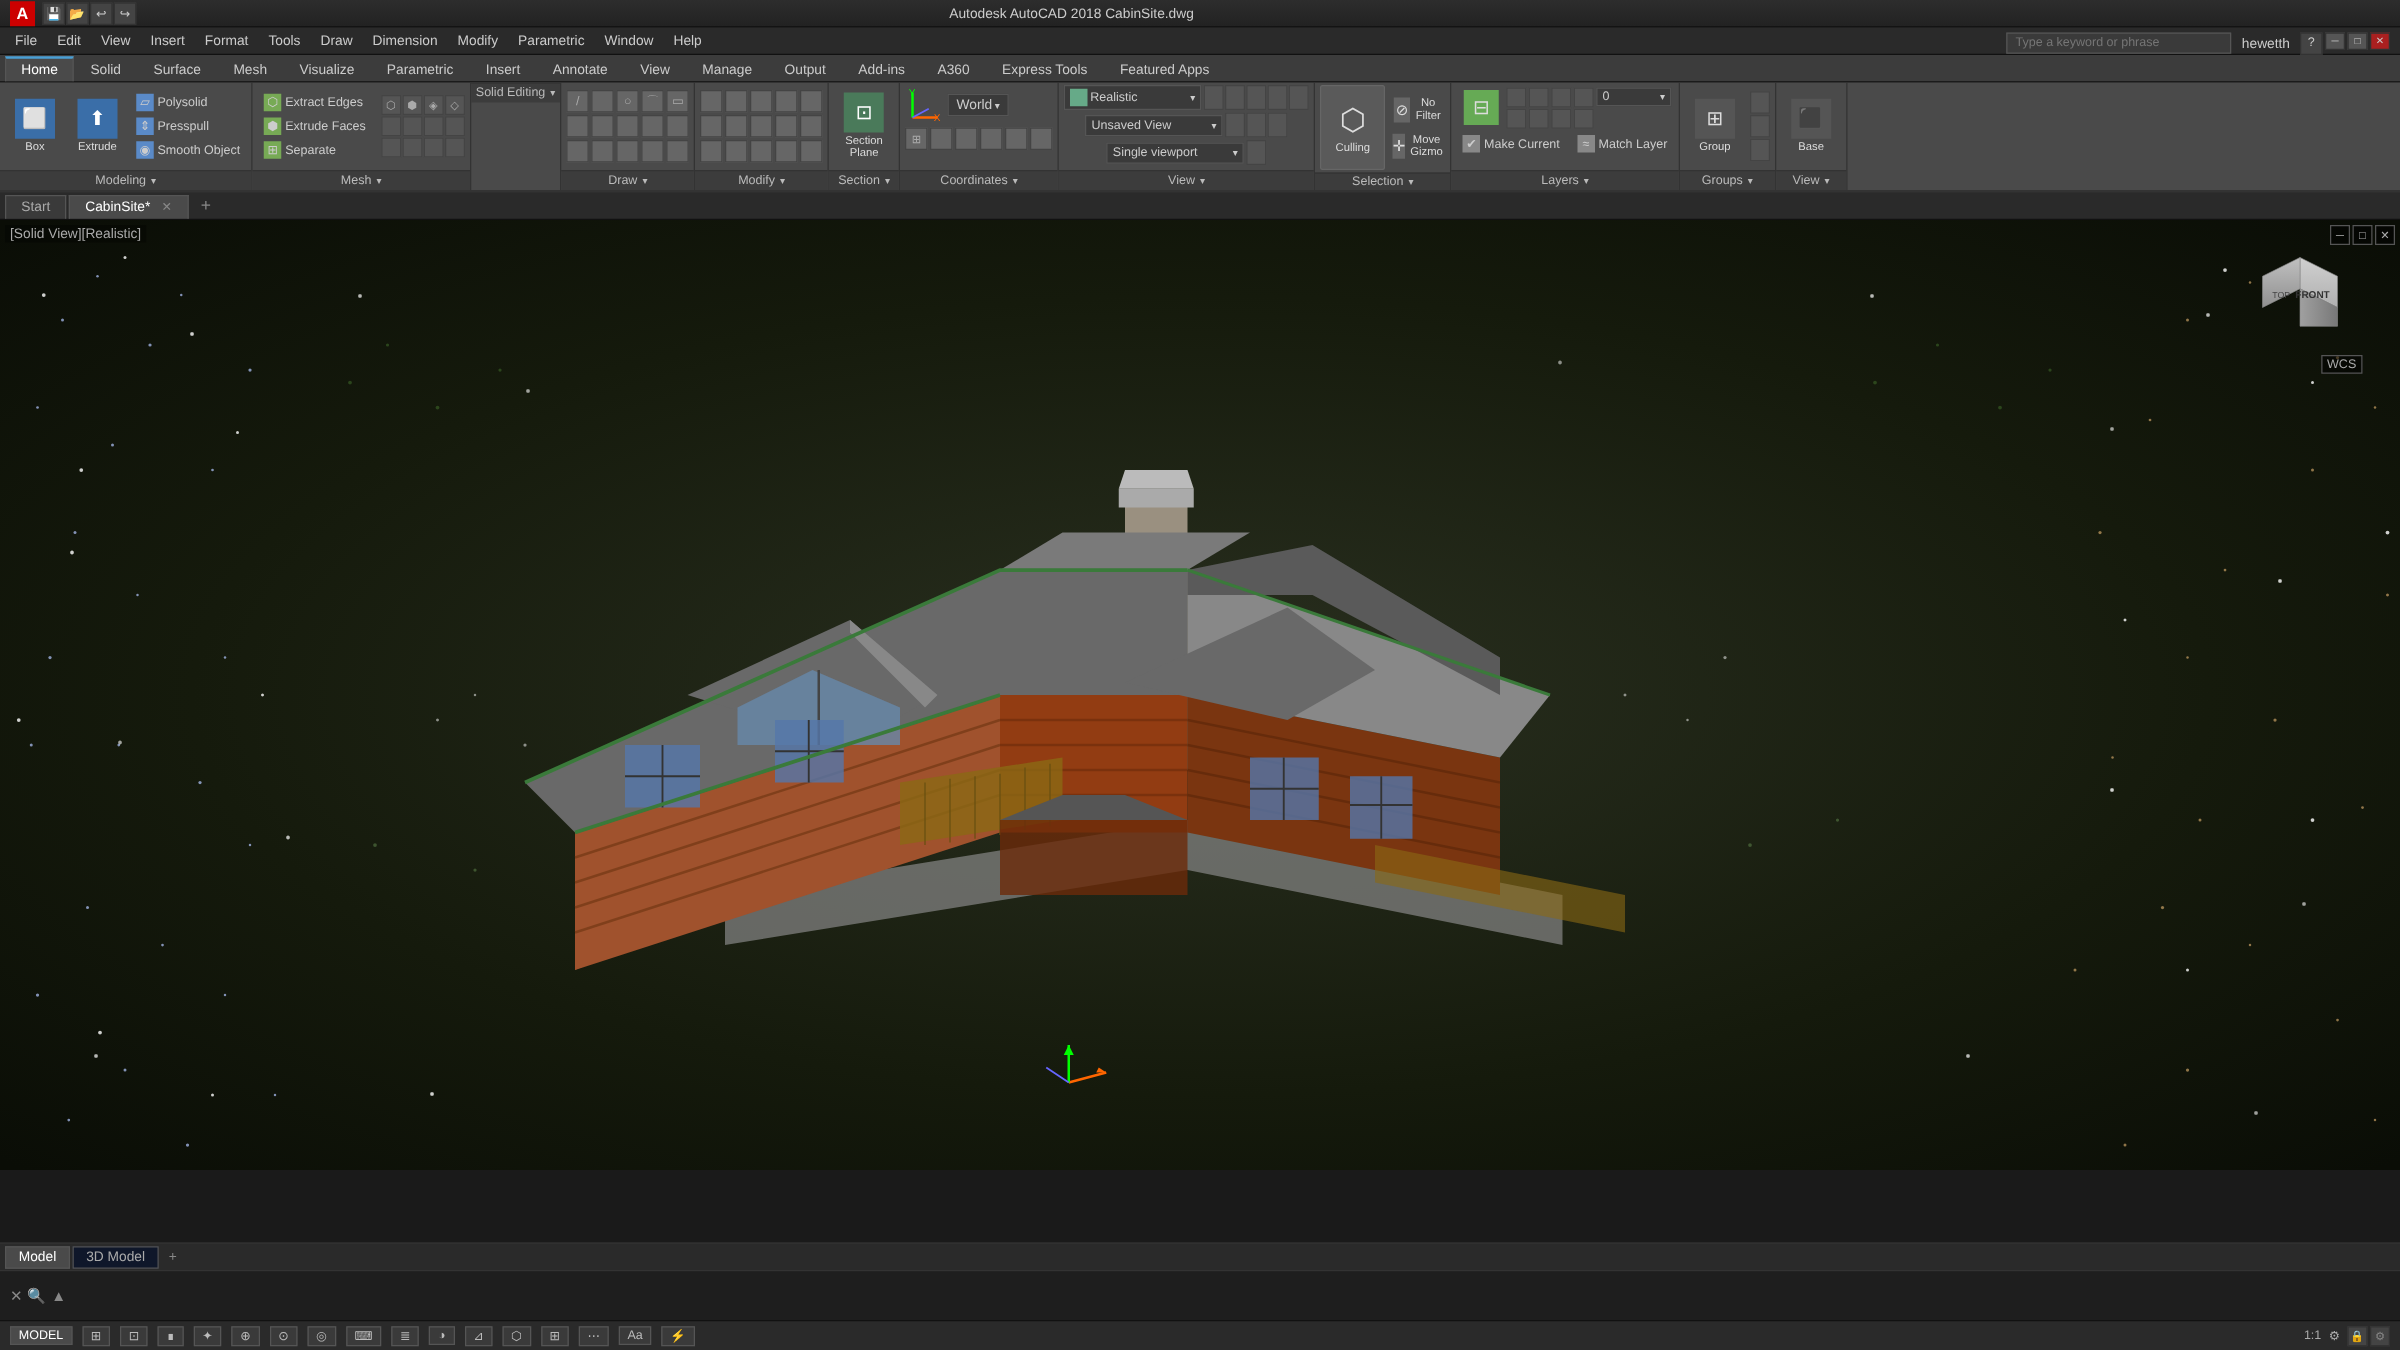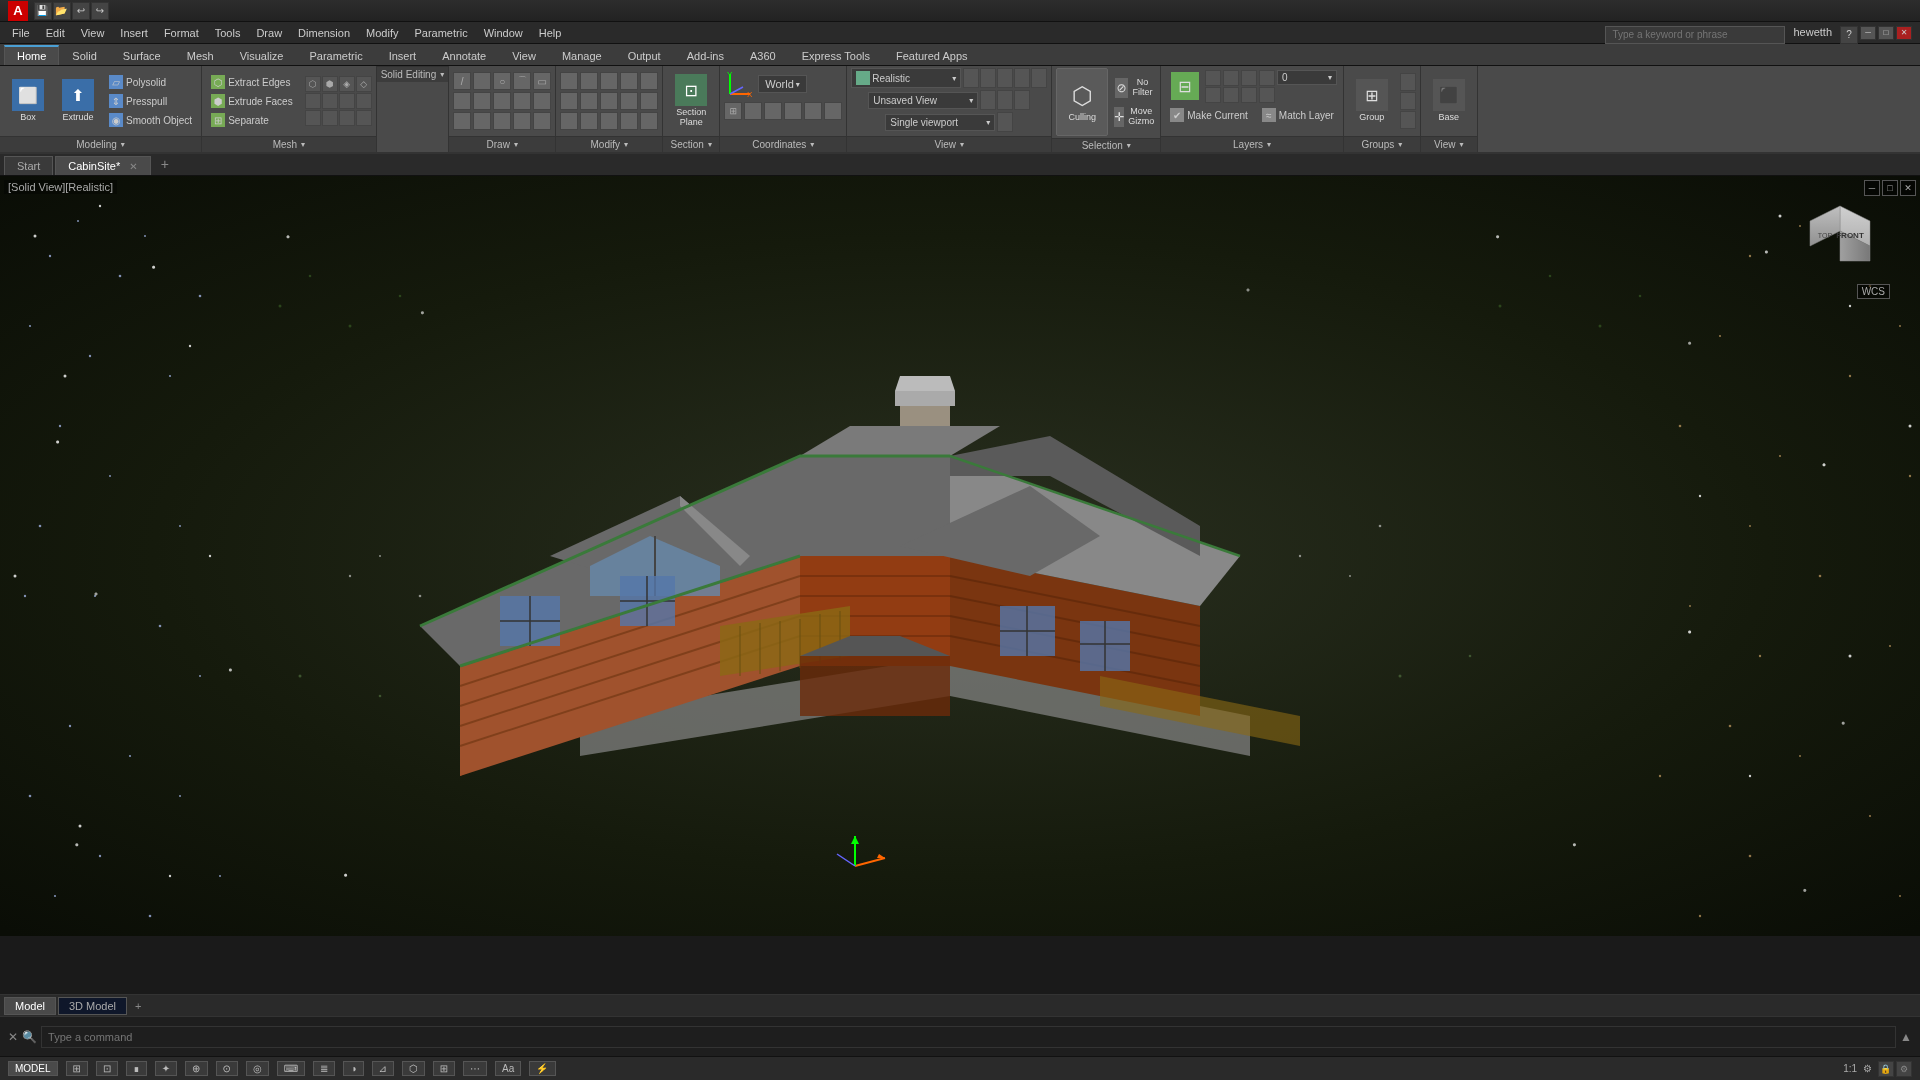--- a/index.html
+++ b/index.html
@@ -11,21 +11,21 @@
       background: linear-gradient(to bottom, #2d2d2d, #222);
       display: flex;
       align-items: center;
       justify-content: space-between;
       padding: 0 8px;
       border-bottom: 1px solid #111;
     }
     #titlebar .title { color: #ccc; font-size: 11px; flex: 1; text-align: center; }
     #titlebar .win-btn { width: 16px; height: 14px; background: #555; border: 1px solid #333; cursor: pointer; display: flex; align-items: center; justify-content: center; font-size: 8px; color: #ccc; }
     #titlebar .search-box { background: #3a3a3a; border: 1px solid #555; padding: 2px 6px; color: #aaa; font-size: 10px; width: 180px; }
-    #titlebar .right-controls { display: flex; gap: 8px; margin-top: 48px; }
+    #titlebar .right-controls { display: flex; align-items: center; gap: 8px; margin-top: 48px; }
 
     
     #menubar {
       height: 22px;
       background: #2a2a2a;
       display: flex;
       align-items: center;
       padding: 0 4px;
       border-bottom: 1px solid #111;
     }
@@ -351,20 +351,21 @@
 <div id="titlebar">
   <div style="display:flex; align-items:center; gap:6px;">
     <div style="width:20px;height:20px;background:#cc0000;display:flex;align-items:center;justify-content:center;color:white;font-weight:bold;font-size:13px;">A</div>
     <div style="display:flex;gap:1px;">
       <div style="width:18px;height:18px;background:#444;border:1px solid #333;display:flex;align-items:center;justify-content:center;font-size:10px;color:#ccc;cursor:pointer;">💾</div>
       <div style="width:18px;height:18px;background:#444;border:1px solid #333;display:flex;align-items:center;justify-content:center;font-size:10px;color:#ccc;cursor:pointer;">📂</div>
       <div style="width:18px;height:18px;background:#444;border:1px solid #333;display:flex;align-items:center;justify-content:center;font-size:10px;color:#ccc;cursor:pointer;">↩</div>
       <div style="width:18px;height:18px;background:#444;border:1px solid #333;display:flex;align-items:center;justify-content:center;font-size:10px;color:#ccc;cursor:pointer;">↪</div>
     </div>
   </div>
+  <div class="title">Autodesk AutoCAD 2018  CabinSite.dwg</div>
   <div class="right-controls">
     <input class="search-box" type="text" placeholder="Type a keyword or phrase" style="">
     <div style="color:#ccc;font-size:11px;">hewetth</div>
     <div style="display:flex;gap:2px;">
       <div style="width:18px;height:18px;background:#444;border:1px solid #333;display:flex;align-items:center;justify-content:center;font-size:10px;color:#ccc;cursor:pointer;">?</div>
       <div class="win-btn">─</div>
       <div class="win-btn">□</div>
       <div class="win-btn" style="background:#aa2020;">✕</div>
     </div>
   </div>
@@ -989,21 +990,20 @@
 
 <div id="model-tabs">
   <div class="model-tab active">Model</div>
   <div class="model-tab">3D Model</div>
   <div class="model-tab-add">+</div>
 </div>
 
 <div id="cmdline">
   <div style="color:#888;cursor:pointer;font-size:12px;">✕</div>
   <div style="color:#888;cursor:pointer;font-size:12px;">🔍</div>
-  <input type="text" style="flex: 1 1 0%; background: rgb(30, 30, 30); border: 1px solid rgb(51, 51, 51); color: rgb(204, 204, 204); font-size: 11px; padding: 2px 6px; height: 22px;" placeholder="Type a command">
   <div style="color:#888;cursor:pointer;font-size:12px;">▲</div>
 </div>
 
 <div id="statusbar">
   <div class="statusbar-left">
     <div class="status-btn active">MODEL</div>
     <div class="status-btn">⊞</div>
     <div class="status-btn">⊡</div>
     <div class="status-btn">∎</div>
     <div class="status-btn">✦</div>

